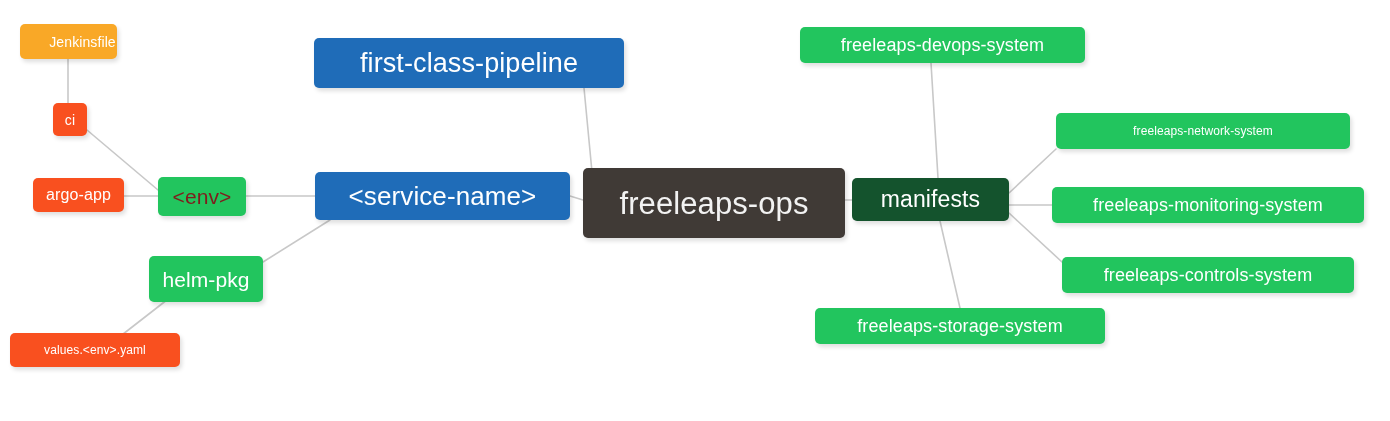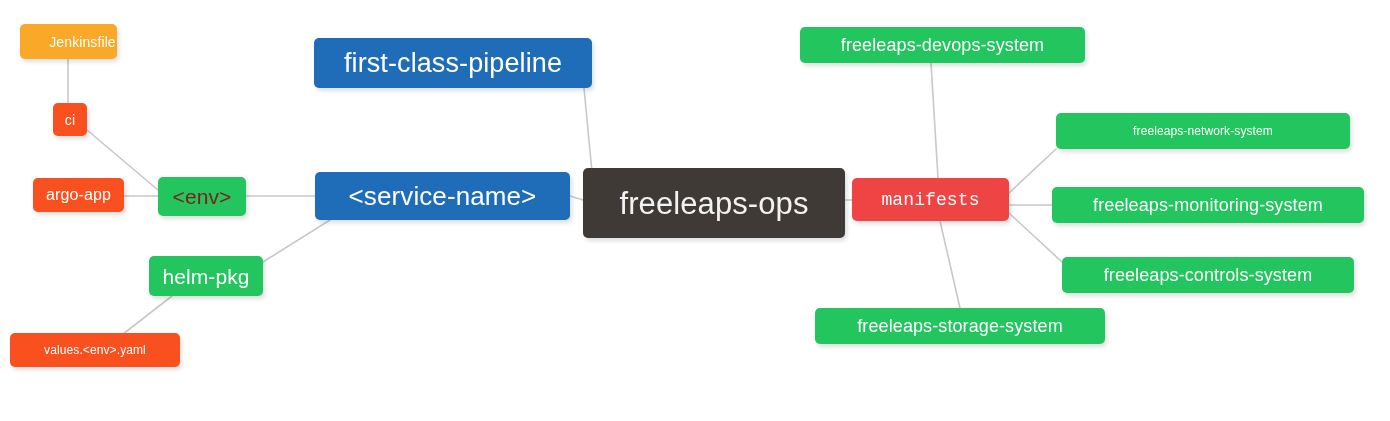--- a/index.html
+++ b/index.html
@@ -44,24 +44,24 @@
       <line x1="1009" y1="205" x2="1052" y2="205" stroke="#c8c8c8" stroke-width="1.6" stroke-linecap="round"></line>
       <line x1="1009" y1="213" x2="1062" y2="262" stroke="#c8c8c8" stroke-width="1.6" stroke-linecap="round"></line>
       <line x1="940" y1="221" x2="960" y2="308" stroke="#c8c8c8" stroke-width="1.6" stroke-linecap="round"></line>
     </svg>
   <div id="nodes">
       <div class="node" style="left: 20px; top: 24px; width: 97px; height: 35px; background: rgb(249, 168, 39); color: rgb(255, 255, 255); font-size: 14px; padding-left: 28px;">Jenkinsfile</div>
       <div class="node" style="left: 53px; top: 103px; width: 34px; height: 33px; background: rgb(249, 80, 31); color: rgb(255, 255, 255); font-size: 14px;">ci</div>
       <div class="node" style="left: 33px; top: 178px; width: 91px; height: 34px; background: rgb(249, 80, 31); color: rgb(255, 255, 255); font-size: 16px;">argo-app</div>
       <div class="node" style="left: 10px; top: 333px; width: 170px; height: 34px; background: rgb(249, 80, 31); color: rgb(255, 255, 255); font-size: 12px;">values.&lt;env&gt;.yaml</div>
       <div class="node" style="left: 158px; top: 177px; width: 88px; height: 39px; background: rgb(34, 197, 94); color: #7f1d1d; font-size: 21px;">&lt;env&gt;</div>
-      <div class="node" style="left: 149px; top: 256px; width: 114px; height: 40px; background: rgb(34, 197, 94); color: rgb(255, 255, 255); font-size: 21px;">helm-pkg</div>
+      <div class="node" style="left: 149px; top: 256px; width: 114px; height: 46px; background: rgb(34, 197, 94); color: rgb(255, 255, 255); font-size: 21px;">helm-pkg</div>
       <div class="node" style="left: 315px; top: 172px; width: 255px; height: 48px; background: rgb(31, 108, 184); color: rgb(255, 255, 255); font-size: 26px;">&lt;service-name&gt;</div>
-      <div class="node" style="left: 314px; top: 38px; width: 278px; height: 50px; background: rgb(31, 108, 184); color: rgb(255, 255, 255); font-size: 27px;">first-class-pipeline</div>
+      <div class="node" style="left: 314px; top: 38px; width: 310px; height: 50px; background: rgb(31, 108, 184); color: rgb(255, 255, 255); font-size: 27px;">first-class-pipeline</div>
       <div class="node n-root" style="left: 583px; top: 168px; width: 262px; height: 70px; background: rgb(64, 58, 54); color: rgb(242, 242, 242); font-size: 31px;">freeleaps-ops</div>
-      <div class="node" style="left: 852px; top: 178px; width: 157px; height: 43px; background: #ef4444; color: rgb(255, 255, 255); font-size: 18px; font-family: Liberation Mono, monospace;">manifests</div>
+      <div class="node" style="left: 852px; top: 178px; width: 157px; height: 43px; background: #14532d; color: rgb(255, 255, 255); font-size: 23px;">manifests</div>
       <div class="node" style="left: 800px; top: 27px; width: 285px; height: 36px; background: rgb(34, 197, 94); color: rgb(255, 255, 255); font-size: 18px;">freeleaps-devops-system</div>
       <div class="node" style="left: 1056px; top: 113px; width: 294px; height: 36px; background: rgb(34, 197, 94); color: rgb(255, 255, 255); font-size: 12px;">freeleaps-network-system</div>
       <div class="node" style="left: 1052px; top: 187px; width: 312px; height: 36px; background: rgb(34, 197, 94); color: rgb(255, 255, 255); font-size: 18px;">freeleaps-monitoring-system</div>
       <div class="node" style="left: 1062px; top: 257px; width: 292px; height: 36px; background: rgb(34, 197, 94); color: rgb(255, 255, 255); font-size: 18px;">freeleaps-controls-system</div>
       <div class="node" style="left: 815px; top: 308px; width: 290px; height: 36px; background: rgb(34, 197, 94); color: rgb(255, 255, 255); font-size: 18px;">freeleaps-storage-system</div>
     </div>
 </div>
 
 </body></html>

